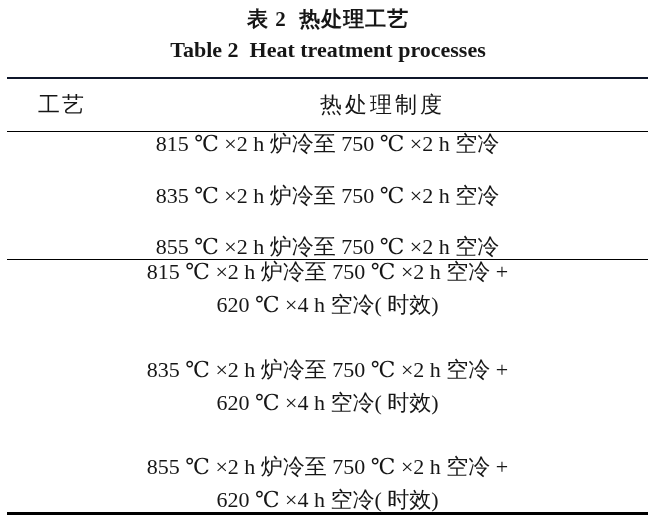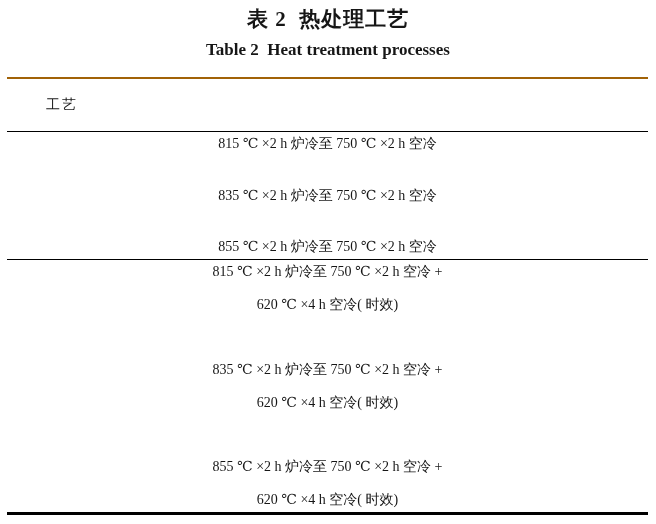--- a/index.html
+++ b/index.html
@@ -20,30 +20,30 @@
     font-weight: bold;
     font-size: 21px;
     line-height: 26px;
     white-space: pre;
     letter-spacing: 1px;
   }
   .caption-en {
     margin-top: 5px;
     text-align: center;
     font-weight: bold;
-    font-size: 17px;
+    font-size: 22px;
     line-height: 26px;
     white-space: pre;
   }
   .ht-table {
     margin: 14px 0 0 7px;
     width: 641px;
-    border-top: 2px solid #a16207;
+    border-top: 2px solid #0f172a;
     border-bottom: 3px solid #000;
-    font-size: 14px;
+    font-size: 22px;
   }
   .row {
     display: flex;
   }
   .row.header {
     height: 52px;
     border-bottom: 1px solid #000;
   }
   .sec-basc {
     height: 127px;
@@ -88,20 +88,21 @@
 <div class="paper">
 
   <div class="caption-zh">表 2  热处理工艺</div>
 
   <div class="caption-en">Table 2  Heat treatment processes</div>
 
   <div class="ht-table">
 
     <div class="row header">
       <div class="col-left">工艺</div>
+      <div class="col-right">热处理制度</div>
     </div>
 
     <div class="row sec-basc">
       <div class="col-right">
         <div class="t-line">815 ℃ ×2 h 炉冷至 750 ℃ ×2 h 空冷</div>
         <div class="t-line">835 ℃ ×2 h 炉冷至 750 ℃ ×2 h 空冷</div>
         <div class="t-line">855 ℃ ×2 h 炉冷至 750 ℃ ×2 h 空冷</div>
       </div>
     </div>
 

